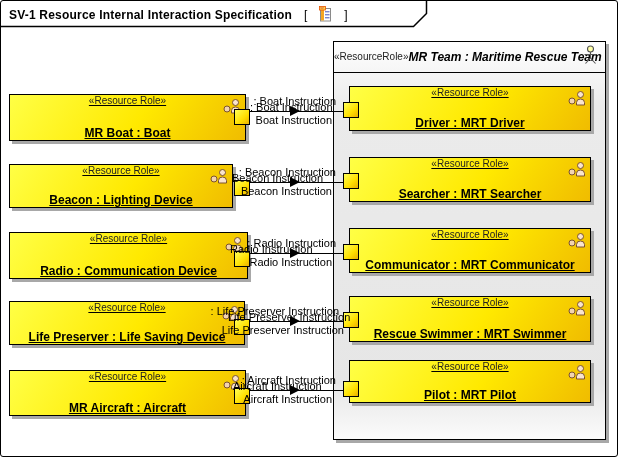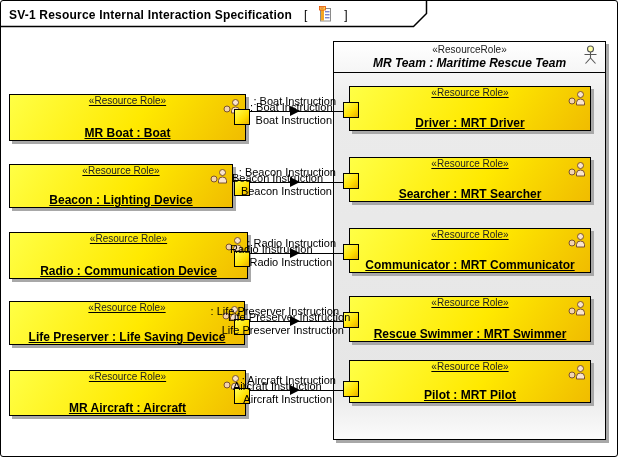--- a/index.html
+++ b/index.html
@@ -27,21 +27,21 @@
   .node .nm{font-size:12px;font-weight:bold;line-height:14px;white-space:nowrap;}
   .node .role-ic{position:absolute;top:2px;right:3px;}
   .container{
     position:absolute;left:332px;top:40px;width:271px;height:397px;
     border:1px solid #000;box-shadow:3px 3px 0 #a8a8a8;
     background:linear-gradient(to bottom,#ffffff 0%,#ebebeb 16%,#e6e6e6 86%,#fbfbfb 100%);
     z-index:0;
   }
   .container .hdr{
     position:absolute;left:0;top:0;right:0;height:30px;border-bottom:1px solid #000;
-    display:flex;flex-direction:column;align-items:center;justify-content:center;
+    display:flex;flex-direction:row;align-items:center;
   }
   .container .hdr .stereo{font-size:10px;color:#222;line-height:12px;}
   .container .hdr .nm{font-size:12px;font-weight:bold;line-height:14px;font-style:italic;}
   .container .actor{position:absolute;top:3px;right:7px;}
   .cline{position:absolute;height:0;border-top:1px solid #000;z-index:2;}
   .port{
     position:absolute;width:14px;height:14px;border:1px solid #000;
     background:linear-gradient(135deg,#ffff55 0%,#ffdf00 60%,#eab000 100%);
     z-index:3;
   }

